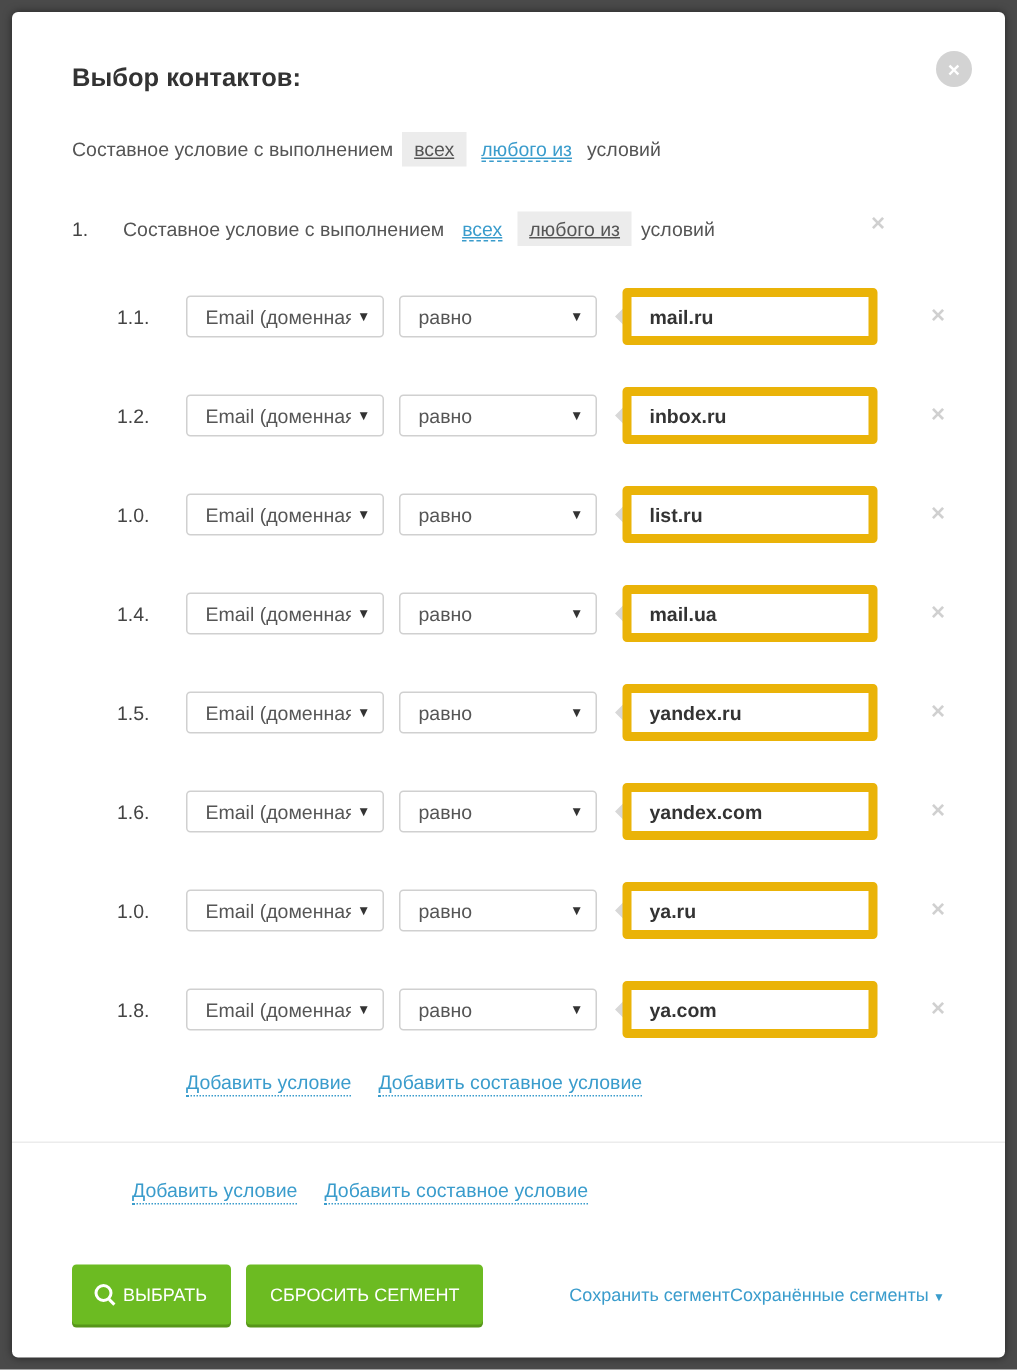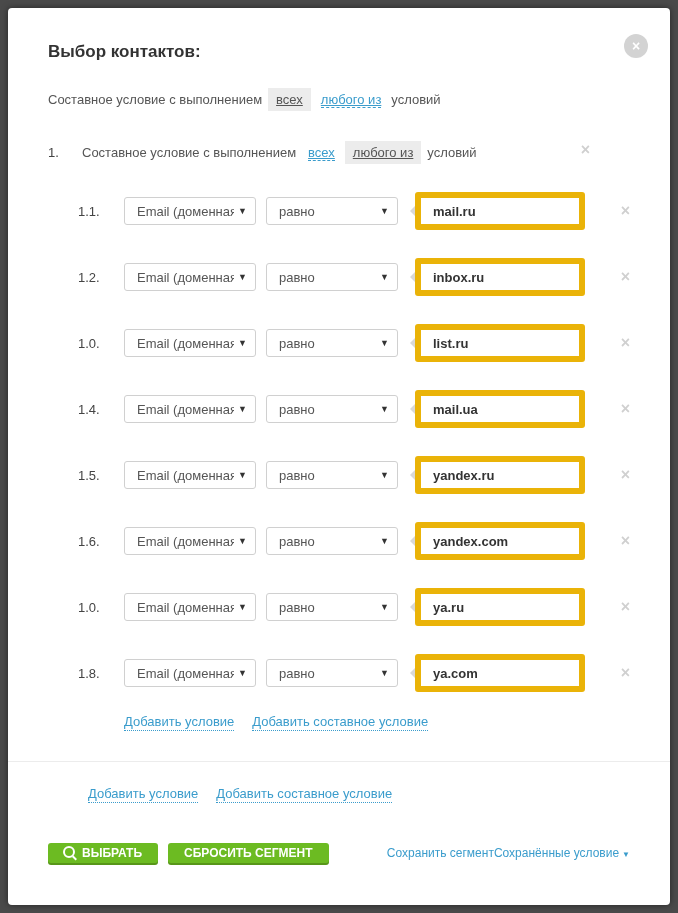--- a/index.html
+++ b/index.html
@@ -186,26 +186,26 @@
       border: none;
       border-top: 1px solid #ececec;
       margin: 0 -40px 24px -40px;
     }
     .footer {
       display: flex;
       align-items: center;
       gap: 10px;
     }
     .btn {
-      height: 20px;
+      height: 40px;
       border: none;
       border-radius: 3px;
       padding: 0 16px;
       font-size: 12px;
-      font-weight: bold;
+      font-weight: normal;
       cursor: pointer;
       color: #fff;
       display: flex;
       align-items: center;
       gap: 6px;
       text-transform: uppercase;
     }
     .btn.primary {
       background: #6cbb22;
       box-shadow: 0 2px 0 #579619;
@@ -410,16 +410,16 @@
   <div class="footer">
     <button class="btn primary">
       <span class="search-icon"></span>
       <span>ВЫБРАТЬ</span>
     </button>
     <button class="btn secondary">
       <span>СБРОСИТЬ СЕГМЕНТ</span>
     </button>
     <div class="footer-links">
       <span class="footer-link">Сохранить сегмент</span>
-      <span class="footer-link dropdown">Сохранённые условие</span>
+      <span class="footer-link dropdown">Сохранённые сегменты</span>
     </div>
   </div>
 </div>
 
 </body></html>

